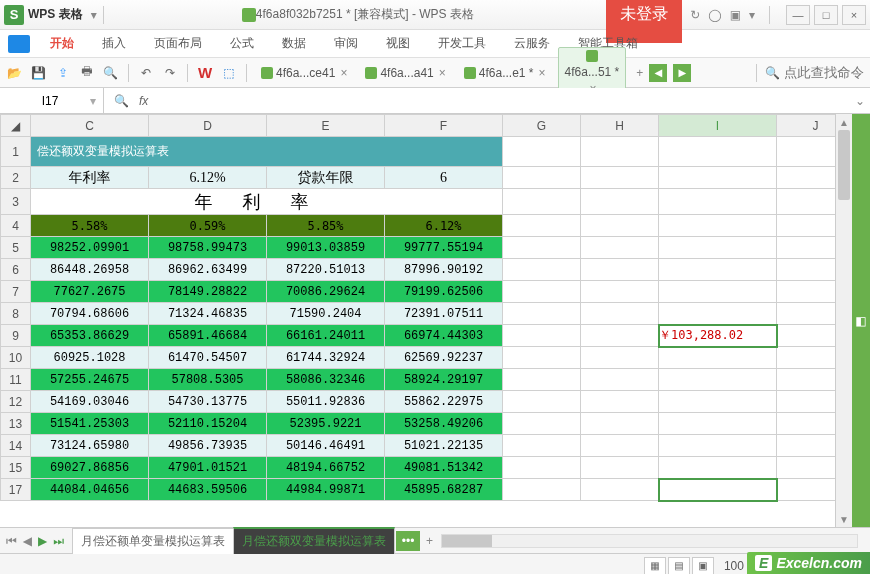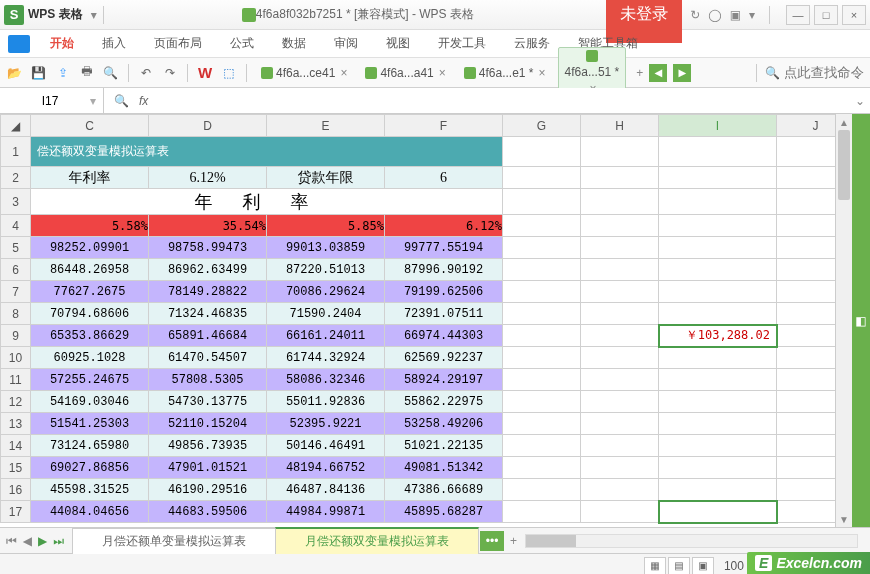--- a/index.html
+++ b/index.html
@@ -58,42 +58,42 @@
   .colhdr { text-align: center; }
   .colhdr.selected { background: #d4ead4; color: #4a9d4a; }
   .colC { width: 118px; } .colD { width: 118px; } .colE { width: 118px; } .colF { width: 118px; }
   .colG { width: 78px; } .colH { width: 78px; } .colI { width: 118px; } .colJ { width: 78px; }
   
   .r-title { background: #4caab0; color: #fff; font-family: "SimSun", serif; font-size: 20px; height: 30px; }
   .r-title td.content { padding-left: 6px; }
   .r-hdr1 td.content { background: #e4f3f4; text-align: center; font-family: "SimSun", serif; font-size: 14px; }
   .r-hdr1 td.notable, .r-title td.notable { background: #fff; }
   .r-spanhdr td.content { text-align: center; font-family: "SimSun", serif; font-size: 18px; letter-spacing: 30px; height: 26px; }
-  .r-hdr2 td.content { background: #ef4444; text-align: right; font-family: Consolas, monospace; }
+  .r-hdr2 td.content { background: #4d7c0f; text-align: center; font-family: Consolas, monospace; }
   td.num { text-align: center; font-family: Consolas, "Courier New", monospace; font-size: 13px; }
   tr.even td.num { background: #e4f3f4; }
-  tr.odd td.num { background: #c4b5fd; }
+  tr.odd td.num { background: #22c55e; }
   td.empty { background: #fff; }
   
-  .sel-cell { outline: 2px solid #4a9d4a; outline-offset: -1px; text-align: right; padding-right: 6px !important; color: #c00; font-family: Consolas, monospace; background: #fff; }
+  .sel-cell { outline: 2px solid #4a9d4a; outline-offset: -1px; text-align: left; padding-right: 6px !important; color: #c00; font-family: Consolas, monospace; background: #fff; }
   
   
   .vscroll { width: 17px; background: #f0f0f0; border-left: 1px solid #ccc; display: flex; flex-direction: column; }
   .vscroll .arrow { height: 16px; text-align: center; color: #888; font-size: 10px; cursor: pointer; display: flex; align-items: center; justify-content: center; }
   .vscroll .track { flex: 1; position: relative; }
   .vscroll .thumb { position: absolute; top: 0; left: 2px; width: 12px; height: 70px; background: #c8c8c8; border-radius: 2px; }
   .cloud-tab { width: 18px; background: #6ab04c; display: flex; align-items: center; justify-content: center; color: #fff; cursor: pointer; }
   
   
   .sheetbar { height: 26px; display: flex; align-items: center; border-top: 1px solid #ccc; background: #f5f5f5; padding: 0 4px; }
   .sheetbar .nav { display: flex; gap: 2px; margin-right: 6px; }
   .sheetbar .nav span { color: #888; cursor: pointer; padding: 0 2px; }
   .sheetbar .nav span.green { color: #4a9d4a; }
-  .sheet-tab { padding: 4px 29px; border: 1px solid #ccc; border-bottom: none; background: #fff; margin-right: -1px; cursor: pointer; color: #666; }
-  .sheet-tab.active { color: #4a9d4a; border-top: 2px solid #4a9d4a; background: #fef9c3; }
+  .sheet-tab { padding: 4px 8px; border: 1px solid #ccc; border-bottom: none; background: #fff; margin-right: -1px; cursor: pointer; color: #666; }
+  .sheet-tab.active { color: #4a9d4a; border-top: 2px solid #4a9d4a; background: #404040; }
   .sheet-add { width: 24px; height: 20px; background: #6ab04c; color: #fff; display: flex; align-items: center; justify-content: center; margin-left: 2px; cursor: pointer; }
   .sheetbar .plus { margin-left: 6px; color: #888; cursor: pointer; }
   .hscroll { flex: 1; margin: 0 8px; height: 14px; background: #f0f0f0; border: 1px solid #ddd; position: relative; }
   .hscroll .thumb { position: absolute; left: 0; width: 50px; height: 100%; background: #c8c8c8; }
   
   .statusbar { height: 24px; display: flex; align-items: center; border-top: 1px solid #ccc; background: #f5f5f5; padding: 0 6px; gap: 10px; justify-content: flex-end; }
   .statusbar .view-btns { display: flex; gap: 2px; }
   .statusbar .vb { width: 22px; height: 18px; border: 1px solid #ccc; background: #fff; display: flex; align-items: center; justify-content: center; color: #666; cursor: pointer; font-size: 10px; }
   .statusbar .zoom { display: flex; align-items: center; gap: 4px; color: #555; }
   .zoom-slider { width: 80px; height: 4px; background: #ccc; position: relative; }
@@ -249,21 +249,21 @@
         <th class="rowhdr">3</th>
         <td class="content" colspan="4">年利率</td>
         <td></td>
             <td></td>
             <td></td>
             <td></td>
       </tr>
       <tr class="r-hdr2">
         <th class="rowhdr">4</th>
         <td class="content">5.58%</td>
-        <td class="content">35.54%</td>
+        <td class="content">0.59%</td>
         <td class="content">5.85%</td>
         <td class="content">6.12%</td>
         <td></td>
             <td></td>
             <td></td>
             <td></td>
       </tr>
 
       </tbody>
         <tbody id="data-rows">
@@ -376,31 +376,20 @@
             <td class="empty"></td>
             <td class="empty"></td>
             <td class="empty"></td>
           </tr>
           <tr class="odd">
             <th class="rowhdr">15</th>
             <td class="num">69027.86856</td>
             <td class="num">47901.01521</td>
             <td class="num">48194.66752</td>
             <td class="num">49081.51342</td>
-            <td class="empty"></td>
-            <td class="empty"></td>
-            <td class="empty"></td>
-            <td class="empty"></td>
-          </tr>
-          <tr class="even">
-            <th class="rowhdr">16</th>
-            <td class="num">45598.31525</td>
-            <td class="num">46190.29516</td>
-            <td class="num">46487.84136</td>
-            <td class="num">47386.66689</td>
             <td class="empty"></td>
             <td class="empty"></td>
             <td class="empty"></td>
             <td class="empty"></td>
           </tr>
           <tr class="odd">
             <th class="rowhdr">17</th>
             <td class="num">44084.04656</td>
             <td class="num">44683.59506</td>
             <td class="num">44984.99871</td>

